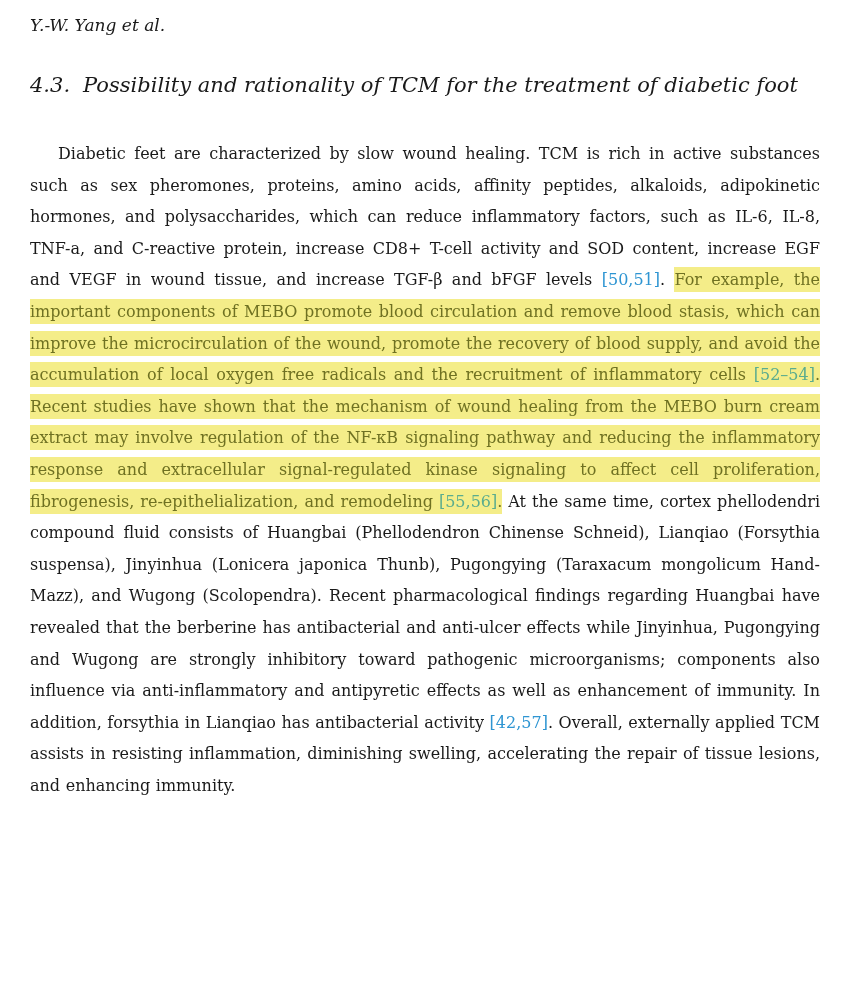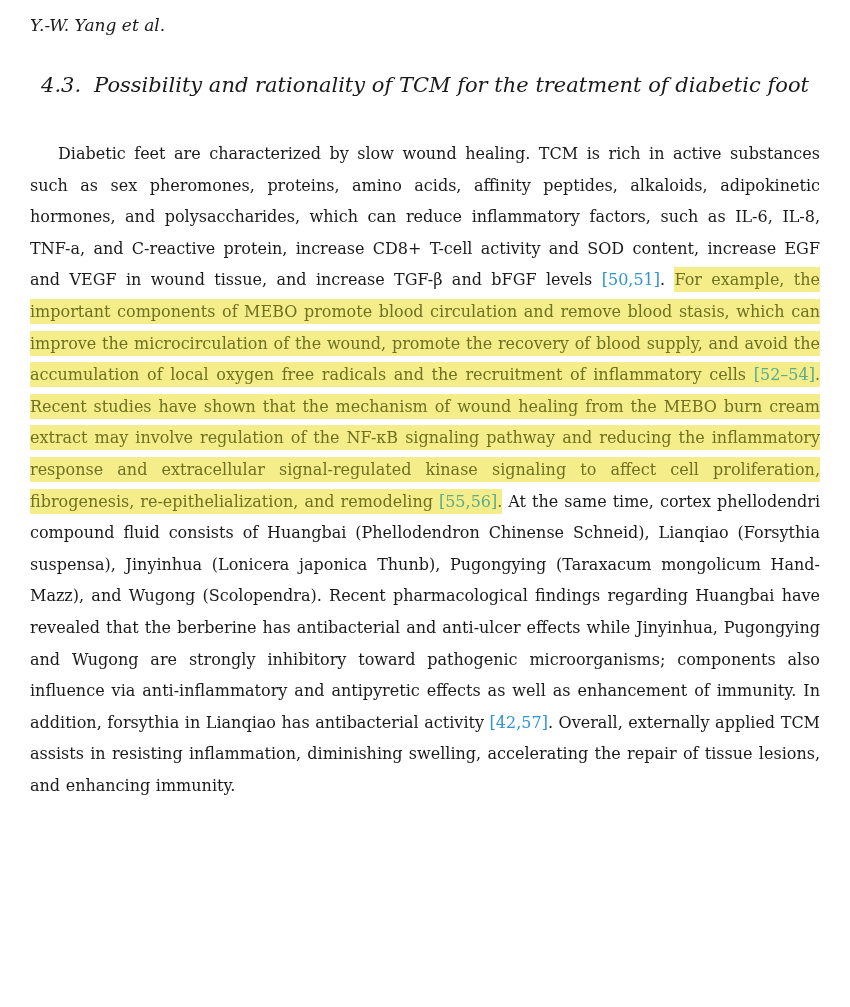--- a/index.html
+++ b/index.html
@@ -29,21 +29,20 @@
     line-height: 22px;
     color: var(--text);
   }
   .section-heading {
     margin: 36px 0 0 0;
     font-style: italic;
     font-weight: normal;
     font-size: 21px;
     line-height: 26px;
     color: var(--text);
-    text-align: center;
   }
   .sec-num { margin-right: 13px; }
   .body-paragraph {
     margin: 40px 0 0 0;
     font-size: 16px;
     line-height: 31.6px;
     text-align: justify;
     text-indent: 28px;
     color: var(--text);
     word-spacing: 0.5px;

